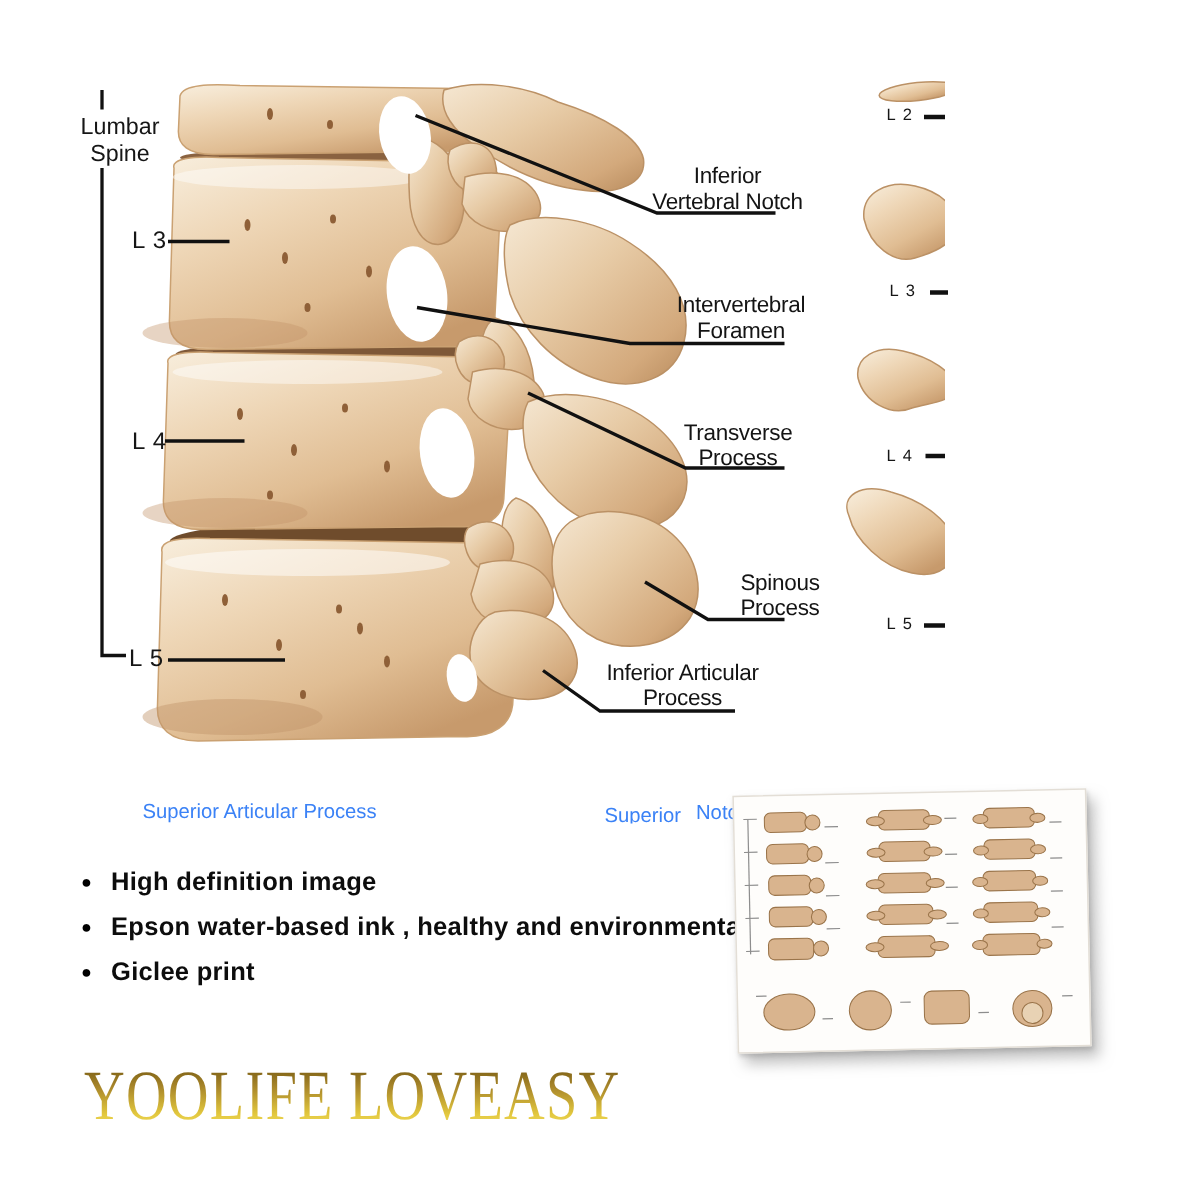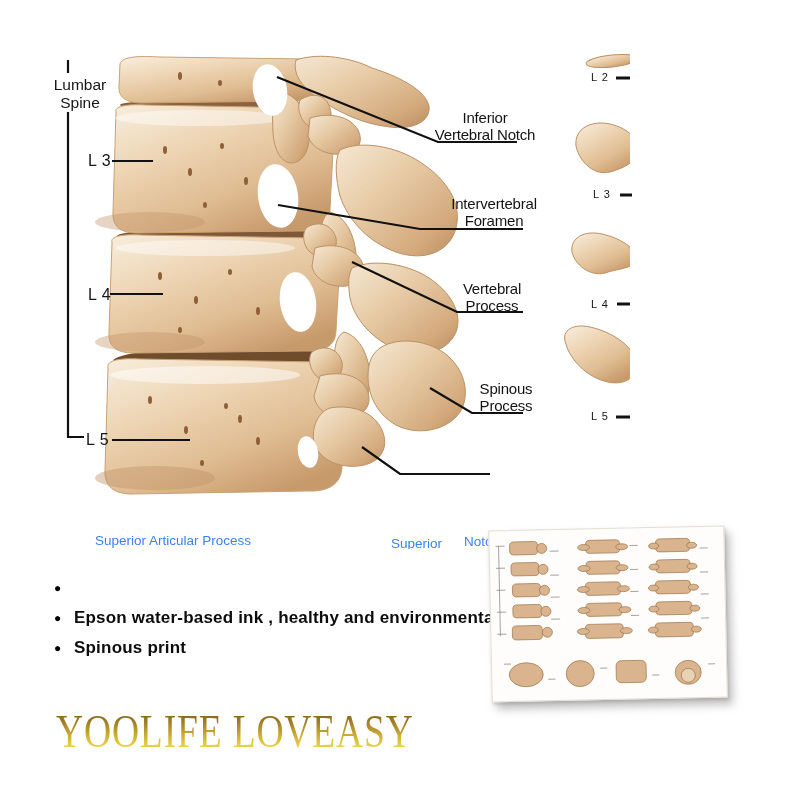--- a/index.html
+++ b/index.html
@@ -15,32 +15,32 @@
   .vlabel { font-size:16px; font-weight:500; letter-spacing:.5px; }
   .vl-l3 { left:88px;  top:152px; }
   .vl-l4 { left:88px;  top:286px; }
   .vl-l5 { left:86px;  top:431px; }
 
   .ann { position:absolute; text-align:center; font-size:15px; line-height:1.15;
          color:#141414; font-weight:500; letter-spacing:-0.2px; }
   .ann-ivn { left:432px; top:109px; width:106px; }
   .ann-if  { left:444px; top:195px; width:100px; }
   .ann-tp  { left:452px; top:280px; width:80px;  }
-  .ann-sp  { left:474px; top:380px; width:64px;  }
+  .ann-sp  { left:488px; top:380px; width:64px;  }
   .ann-iap { left:400px; top:440px; width:110px; }
 
   .side-label { position:absolute; font-size:11px; font-weight:500; color:#161616; letter-spacing:1px; }
   .sl-0 { left:591px; top:71px; }
   .sl-1 { left:593px; top:188px; }
   .sl-2 { left:591px; top:298px; }
   .sl-3 { left:591px; top:410px; }
 
   .crop-lbl { position:absolute; font-size:13.5px; color:#3b82f6; font-weight:500; white-space:nowrap; }
   .cl-left  { left:95px;  top:533px; }
-  .cl-mid   { left:391px; top:536px; height:13px; overflow:hidden; }
+  .cl-mid   { left:403px; top:536px; height:13px; overflow:hidden; }
   .cl-right { left:464px; top:534px; }
 
   .features { position:absolute; left:54px; top:573px; }
   .feature-row { display:flex; align-items:center; height:30px; }
   .feature-dot { font-size:12px; color:#000; width:20px; }
   .feature-text { font-size:17px; font-weight:bold; color:#0d0d0d; letter-spacing:.2px; }
 
   .brand { position:absolute; left:56px; top:704px;
            font-family:"Liberation Serif", serif; font-size:47px; letter-spacing:1px;
            white-space:nowrap; transform:scaleX(.8); transform-origin:left top;
@@ -177,43 +177,45 @@
   </svg>
 
   <div class="lbl bracket-label">Lumbar Spine</div>
 
   <div class="lbl vlabel vl-l3">L 3</div>
   <div class="lbl vlabel vl-l4">L 4</div>
   <div class="lbl vlabel vl-l5">L 5</div>
 
   <div class="ann ann-ivn">Inferior Vertebral Notch</div>
   <div class="ann ann-if">Intervertebral Foramen</div>
-  <div class="ann ann-tp">Vertebral Process</div>
+  <div class="ann ann-tp">Transverse Process</div>
   <div class="ann ann-sp">Spinous Process</div>
+  <div class="ann ann-iap">Inferior Articular Process</div>
 
   <div class="side-label sl-0">L 2</div>
   <div class="side-label sl-1">L 3</div>
   <div class="side-label sl-2">L 4</div>
   <div class="side-label sl-3">L 5</div>
 
   <div class="crop-lbl cl-left">Superior Articular Process</div>
   <div class="crop-lbl cl-mid">Superior</div>
   <div class="crop-lbl cl-right">Notch</div>
 
   <div class="features">
     <div class="feature-row">
       <span class="feature-dot">●</span>
+      <span class="feature-text">High definition image</span>
     </div>
     <div class="feature-row">
       <span class="feature-dot">●</span>
       <span class="feature-text">Epson water-based ink , healthy and environmentally</span>
     </div>
     <div class="feature-row">
       <span class="feature-dot">●</span>
-      <span class="feature-text">Spinous print</span>
+      <span class="feature-text">Giclee print</span>
     </div>
   </div>
 
   <div class="thumb">
     <svg viewBox="0 0 234 168" xmlns="http://www.w3.org/2000/svg">
       <g fill="#d9b48e" stroke="#9a744a" stroke-width=".7">
 
         <g>
           <rect x="20" y="10" width="28" height="13" rx="4"></rect>
             <circle cx="52" cy="17" r="5"></circle>

